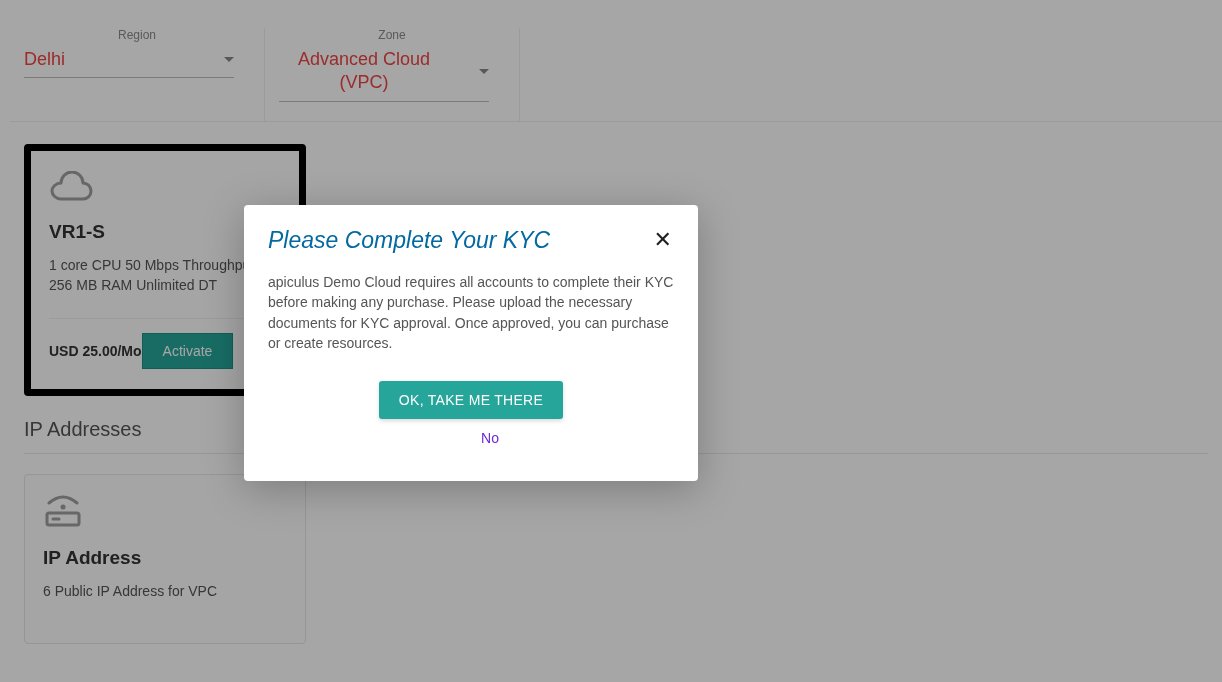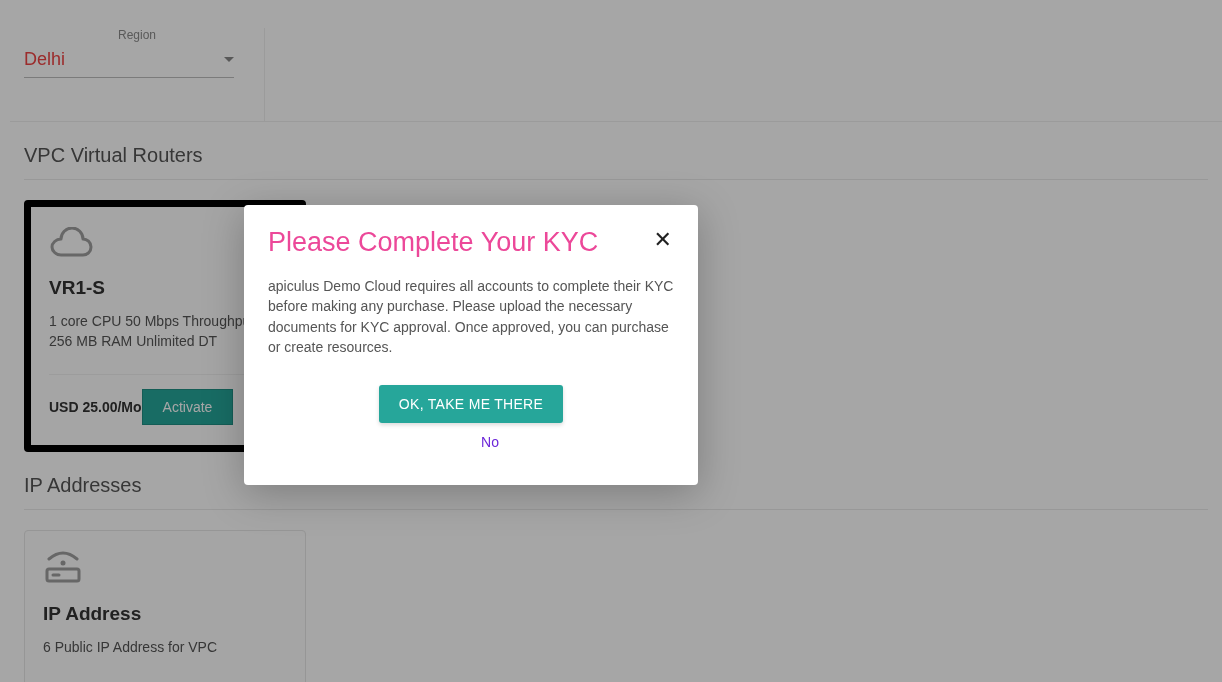--- a/index.html
+++ b/index.html
@@ -140,23 +140,24 @@
       z-index: 20;
       padding: 22px 24px 24px 24px;
       box-shadow: 0 8px 40px rgba(0,0,0,0.25);
     }
     .modal-header {
       display: flex;
       justify-content: space-between;
       align-items: flex-start;
     }
     .modal-title {
-      font-size: 27px;
-      color: #ec4899;
+      font-size: 23px;
+      color: #0369a1;
       font-weight: 400;
+      font-style: italic;
     }
     .modal-close {
       font-size: 22px;
       color: #222;
       cursor: pointer;
       line-height: 1;
       padding: 2px;
     }
     .modal-body {
       margin-top: 18px;
@@ -199,24 +200,30 @@
 <div class="page">
 
   <div class="filter-bar">
     <div class="filter-item">
       <div class="filter-label">Region</div>
       <div class="filter-value-row">
         <div class="filter-value">Delhi</div>
         <div class="caret-down"></div>
       </div>
     </div>
+    <div class="filter-item">
+      <div class="filter-label">Zone</div>
+      <div class="filter-value-row">
+        <div class="filter-value">Advanced Cloud (VPC)</div>
+        <div class="caret-down"></div>
+      </div>
+    </div>
   </div>
 
   <div class="section">
-    <div class="section-title">VPC Virtual Routers</div>
     <div class="card">
       <span class="cloud-icon">
         <svg width="44" height="32" viewBox="0 0 44 32">
           <path d="M34 12c0-6-5-11-11-11S12 6 12 12c-5 0-9 4-9 8s4 8 9 8h22c4 0 8-3 8-8s-4-8-8-8z" fill="none" stroke="#9e9e9e" stroke-width="3" stroke-linejoin="round"></path>
         </svg>
       </span>
       <div class="card-title">VR1-S</div>
       <div class="card-desc">1 core CPU 50 Mbps Throughput 256 MB RAM Unlimited DT</div>
       <div class="card-footer">
         <div class="price">USD  25.00/Mo</div>

